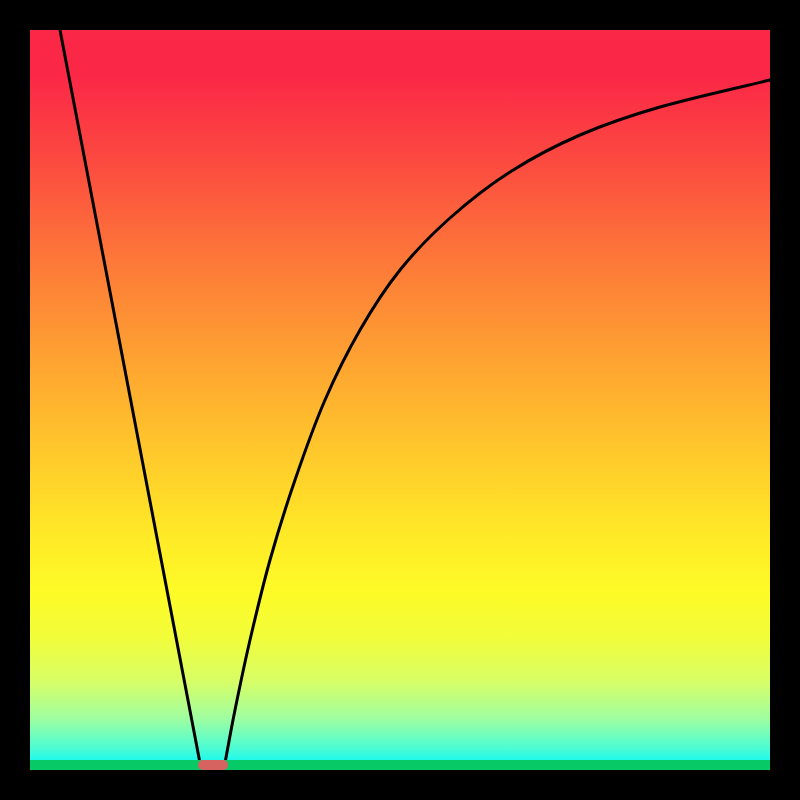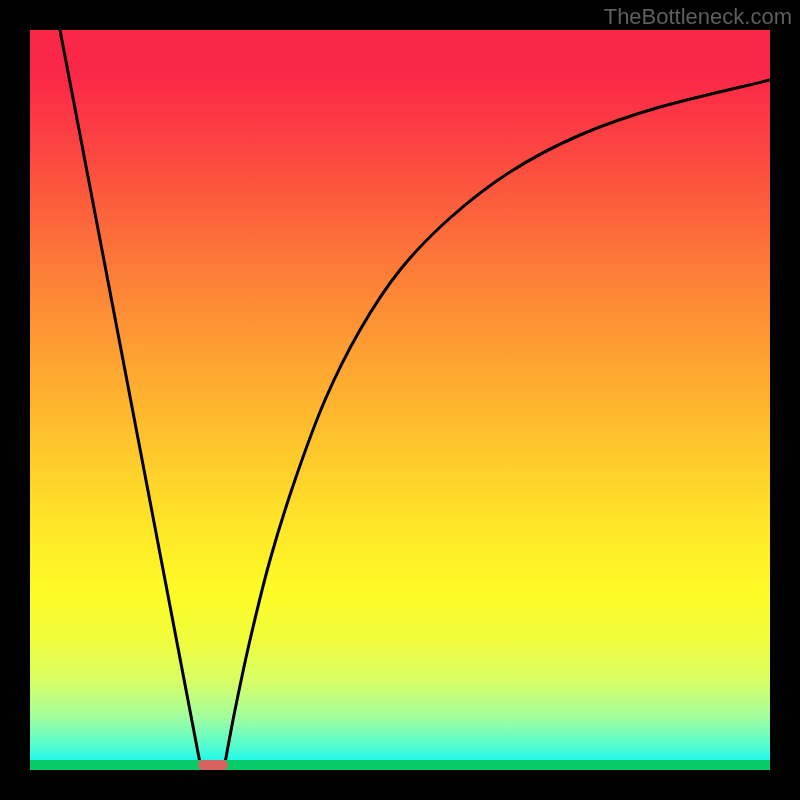--- a/index.html
+++ b/index.html
@@ -80,14 +80,13 @@
 
 <div class="frame">
   <div class="plot">
     <svg class="curve" viewBox="0 0 740 740" preserveAspectRatio="none">
       <path d="M30 0 L170 733" fill="none" stroke="#000" stroke-width="3" stroke-linecap="round" id="path-left"></path>
       <path d="M195 733 C 196.66666666666666 724.1666666666666, 200.83333333333334 700.5, 205 680 C 209.16666666666666 659.5, 214.16666666666666 635, 220 610 C 225.83333333333334 585, 232.5 556.6666666666666, 240 530 C 247.5 503.3333333333333, 255.83333333333334 476.6666666666667, 265 450 C 274.1666666666667 423.3333333333333, 284.1666666666667 395, 295 370 C 305.8333333333333 345, 317.5 321.6666666666667, 330 300 C 342.5 278.3333333333333, 355 258.6666666666667, 370 240 C 385 221.33333333333334, 401.6666666666667 204.33333333333334, 420 188 C 438.3333333333333 171.66666666666666, 458.3333333333333 155.83333333333334, 480 142 C 501.6666666666667 128.16666666666666, 525 115.83333333333333, 550 105 C 575 94.16666666666667, 598.3333333333334 86.16666666666667, 630 77 C 661.6666666666666 67.83333333333333, 721.6666666666666 54.5, 740 50" fill="none" stroke="#000" stroke-width="3" stroke-linecap="round" id="path-right"></path>
     </svg>
     <div class="green-strip"></div>
     <div class="marker" id="marker" style="width: 30px; left: 168px; background: rgb(214, 99, 95);"></div>
   </div>
-  <div class="attribution">TheBottleneck.com</div>
 </div>
 
 </body></html>

